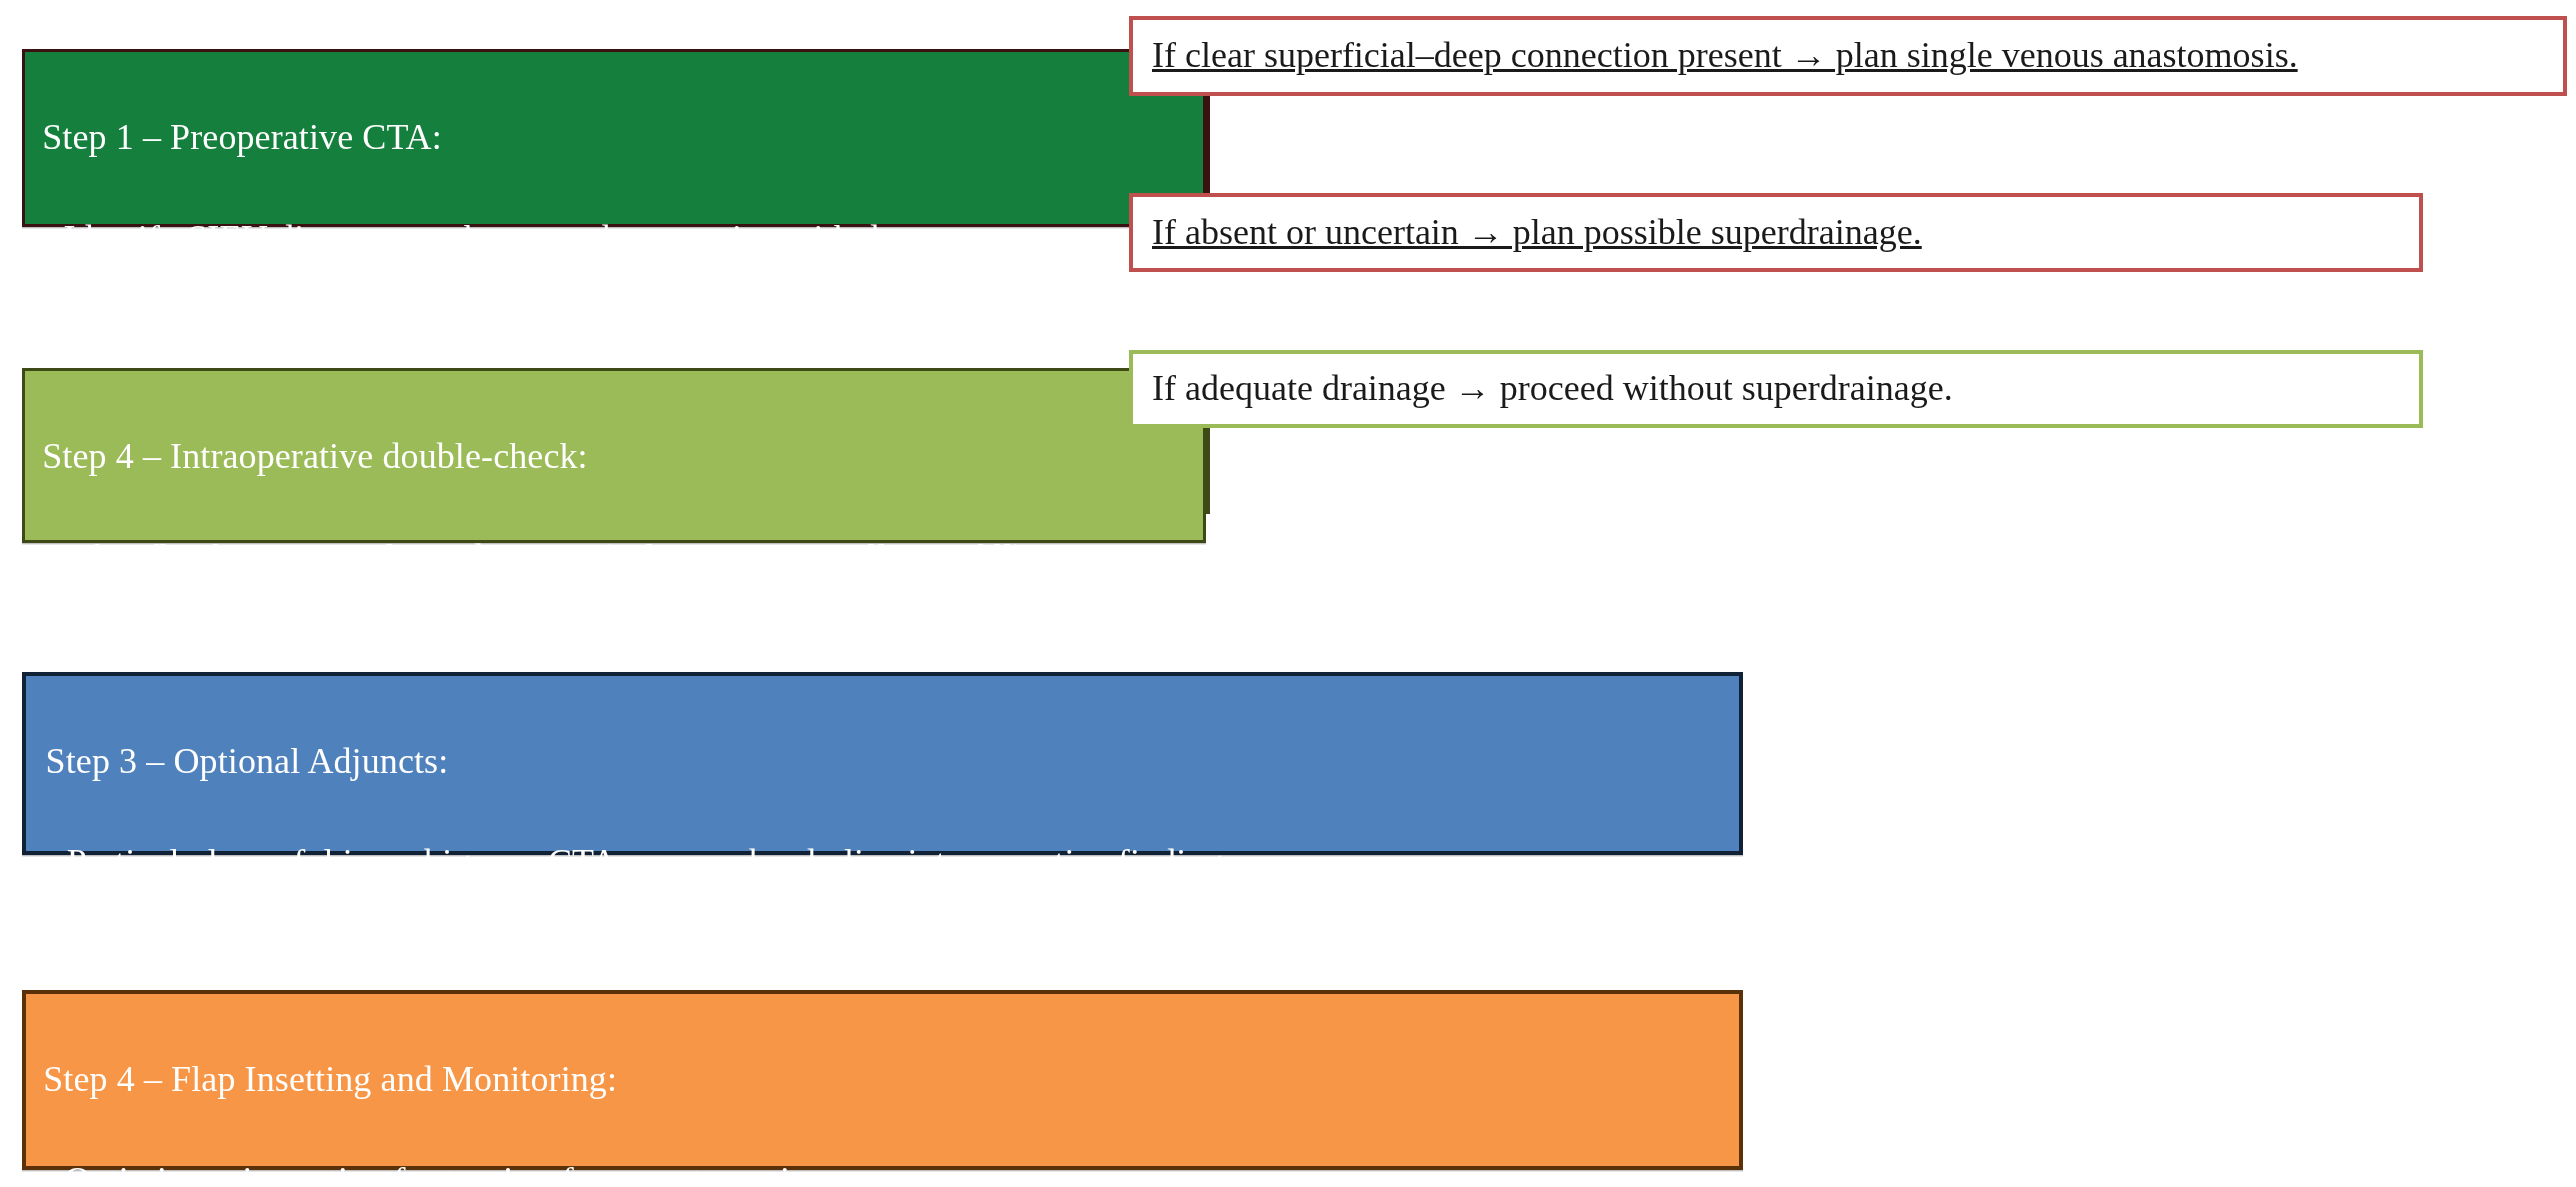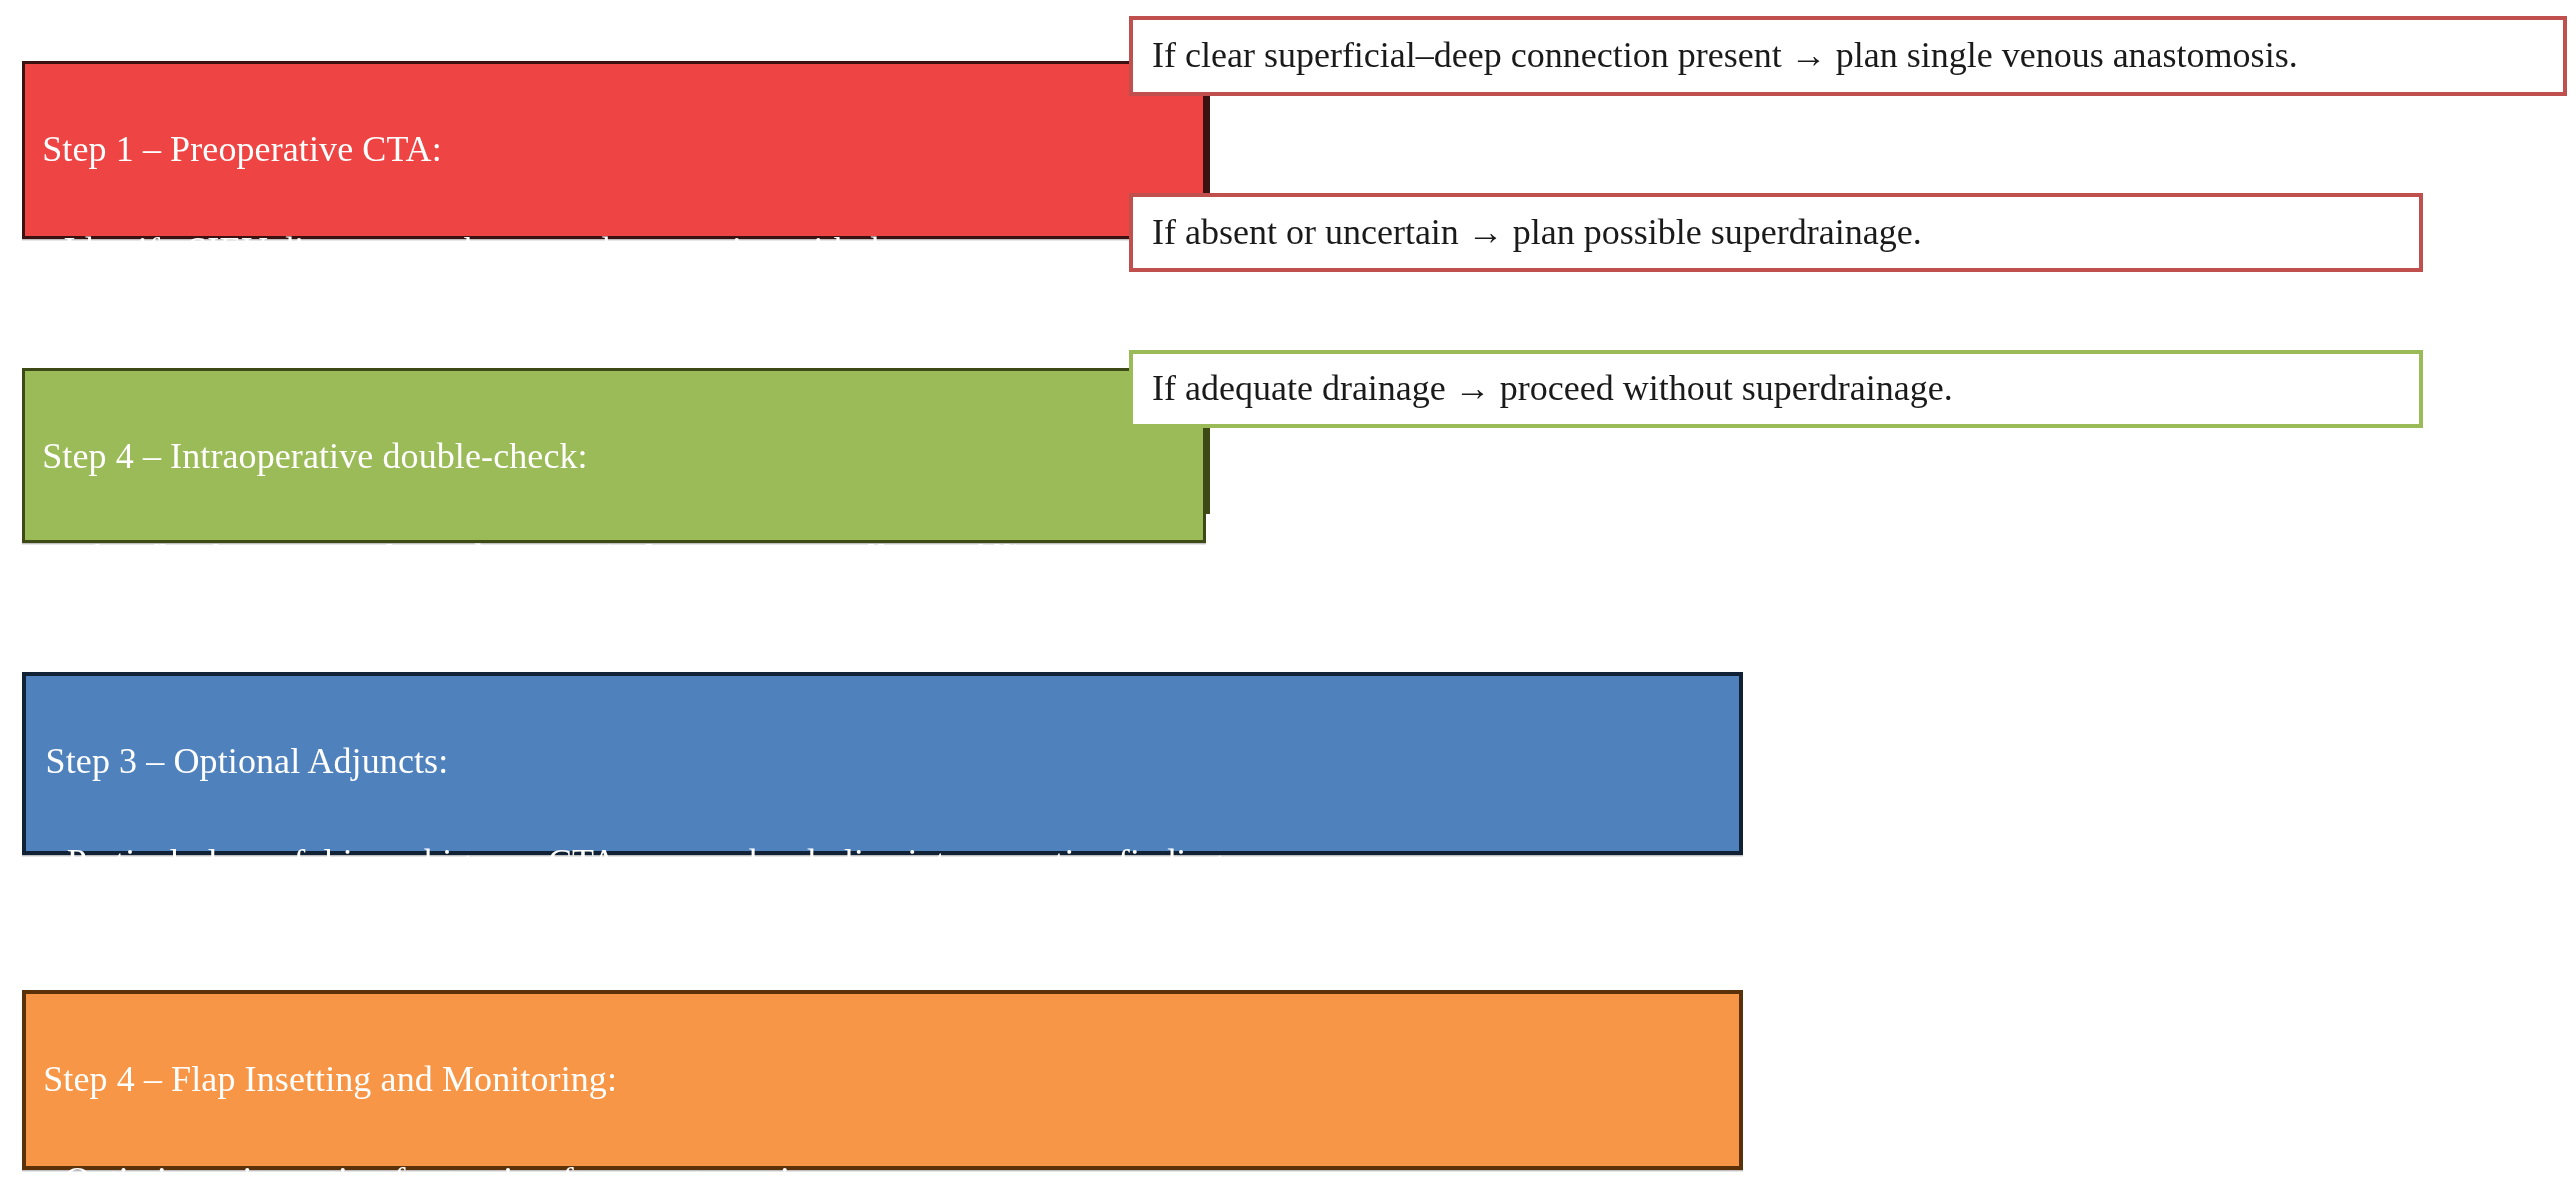--- a/index.html
+++ b/index.html
@@ -28,24 +28,24 @@
     font-size: 36px;
     line-height: 1.40;
     letter-spacing: 0.1px;
     white-space: pre-line;
     z-index: 5;
   }
   .step-box .line { display: block; }
 
   .step-red {
     left: 21.6px;
-    top: 61px;
+    top: 49px;
     width: 1184px;
     height: 178px;
-    background: #ef4444;
+    background: #15803d;
     border: 3.4px solid #3a1211;
     box-shadow: 0 1.4px 0 rgba(0,0,0,0.25);
   }
   .step-green {
     left: 21.6px;
     top: 368px;
     width: 1184px;
     height: 175px;
     background: #9bbb59;
     border: 3.4px solid #3d4a16;
@@ -77,21 +77,21 @@
     box-sizing: border-box;
     background: #ffffff;
     color: #1a1a1a;
     font-size: 36px;
     line-height: 1.1;
     display: flex;
     align-items: center;
     padding: 0 0 0 19px;
     z-index: 10;
   }
-  .branch-red { border: 4.7px solid #c0504d; }
+  .branch-red { border: 4.7px solid #c0504d; text-decoration: underline; }
   .branch-green { border: 4.7px solid #9bbb59; margin-top: 12px; }
 
   .branch-r1 { left: 1129px; top: 15.5px;  width: 1438px; height: 80px; }
   .branch-r2 { left: 1129px; top: 193px; width: 1294px; height: 79px; }
   .branch-g1 { left: 1129px; top: 338px; width: 1294px; height: 78px; }
   .branch-g2 { left: 1129px; top: 506px; width: 1294px; height: 78px; }
 
   
   .connector {
     position: absolute;

